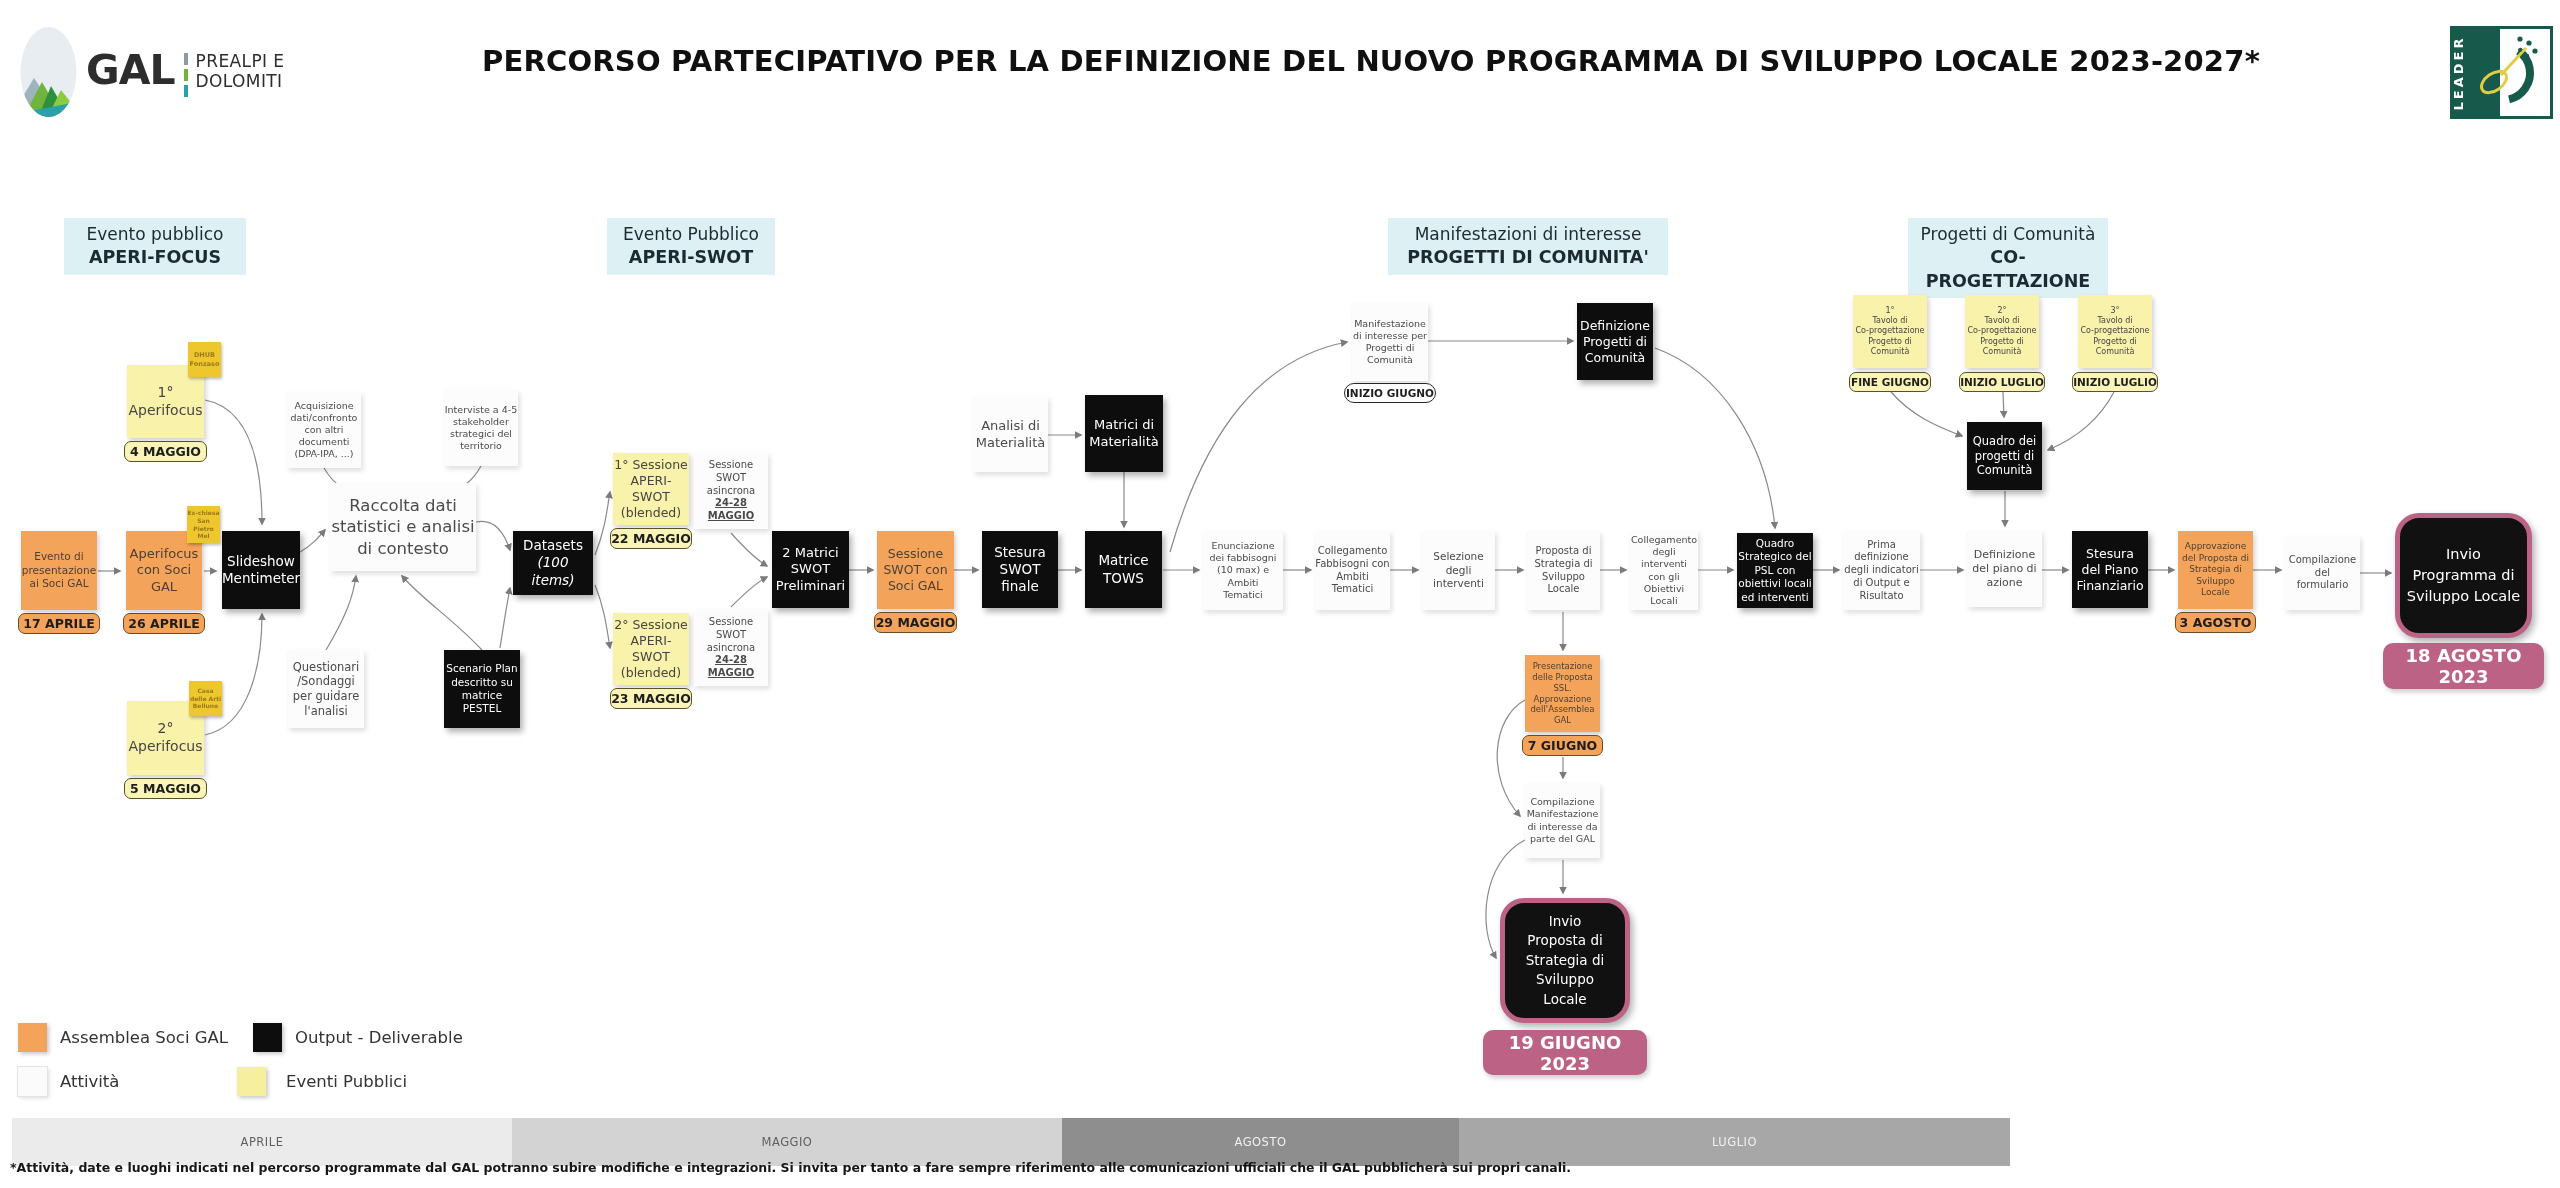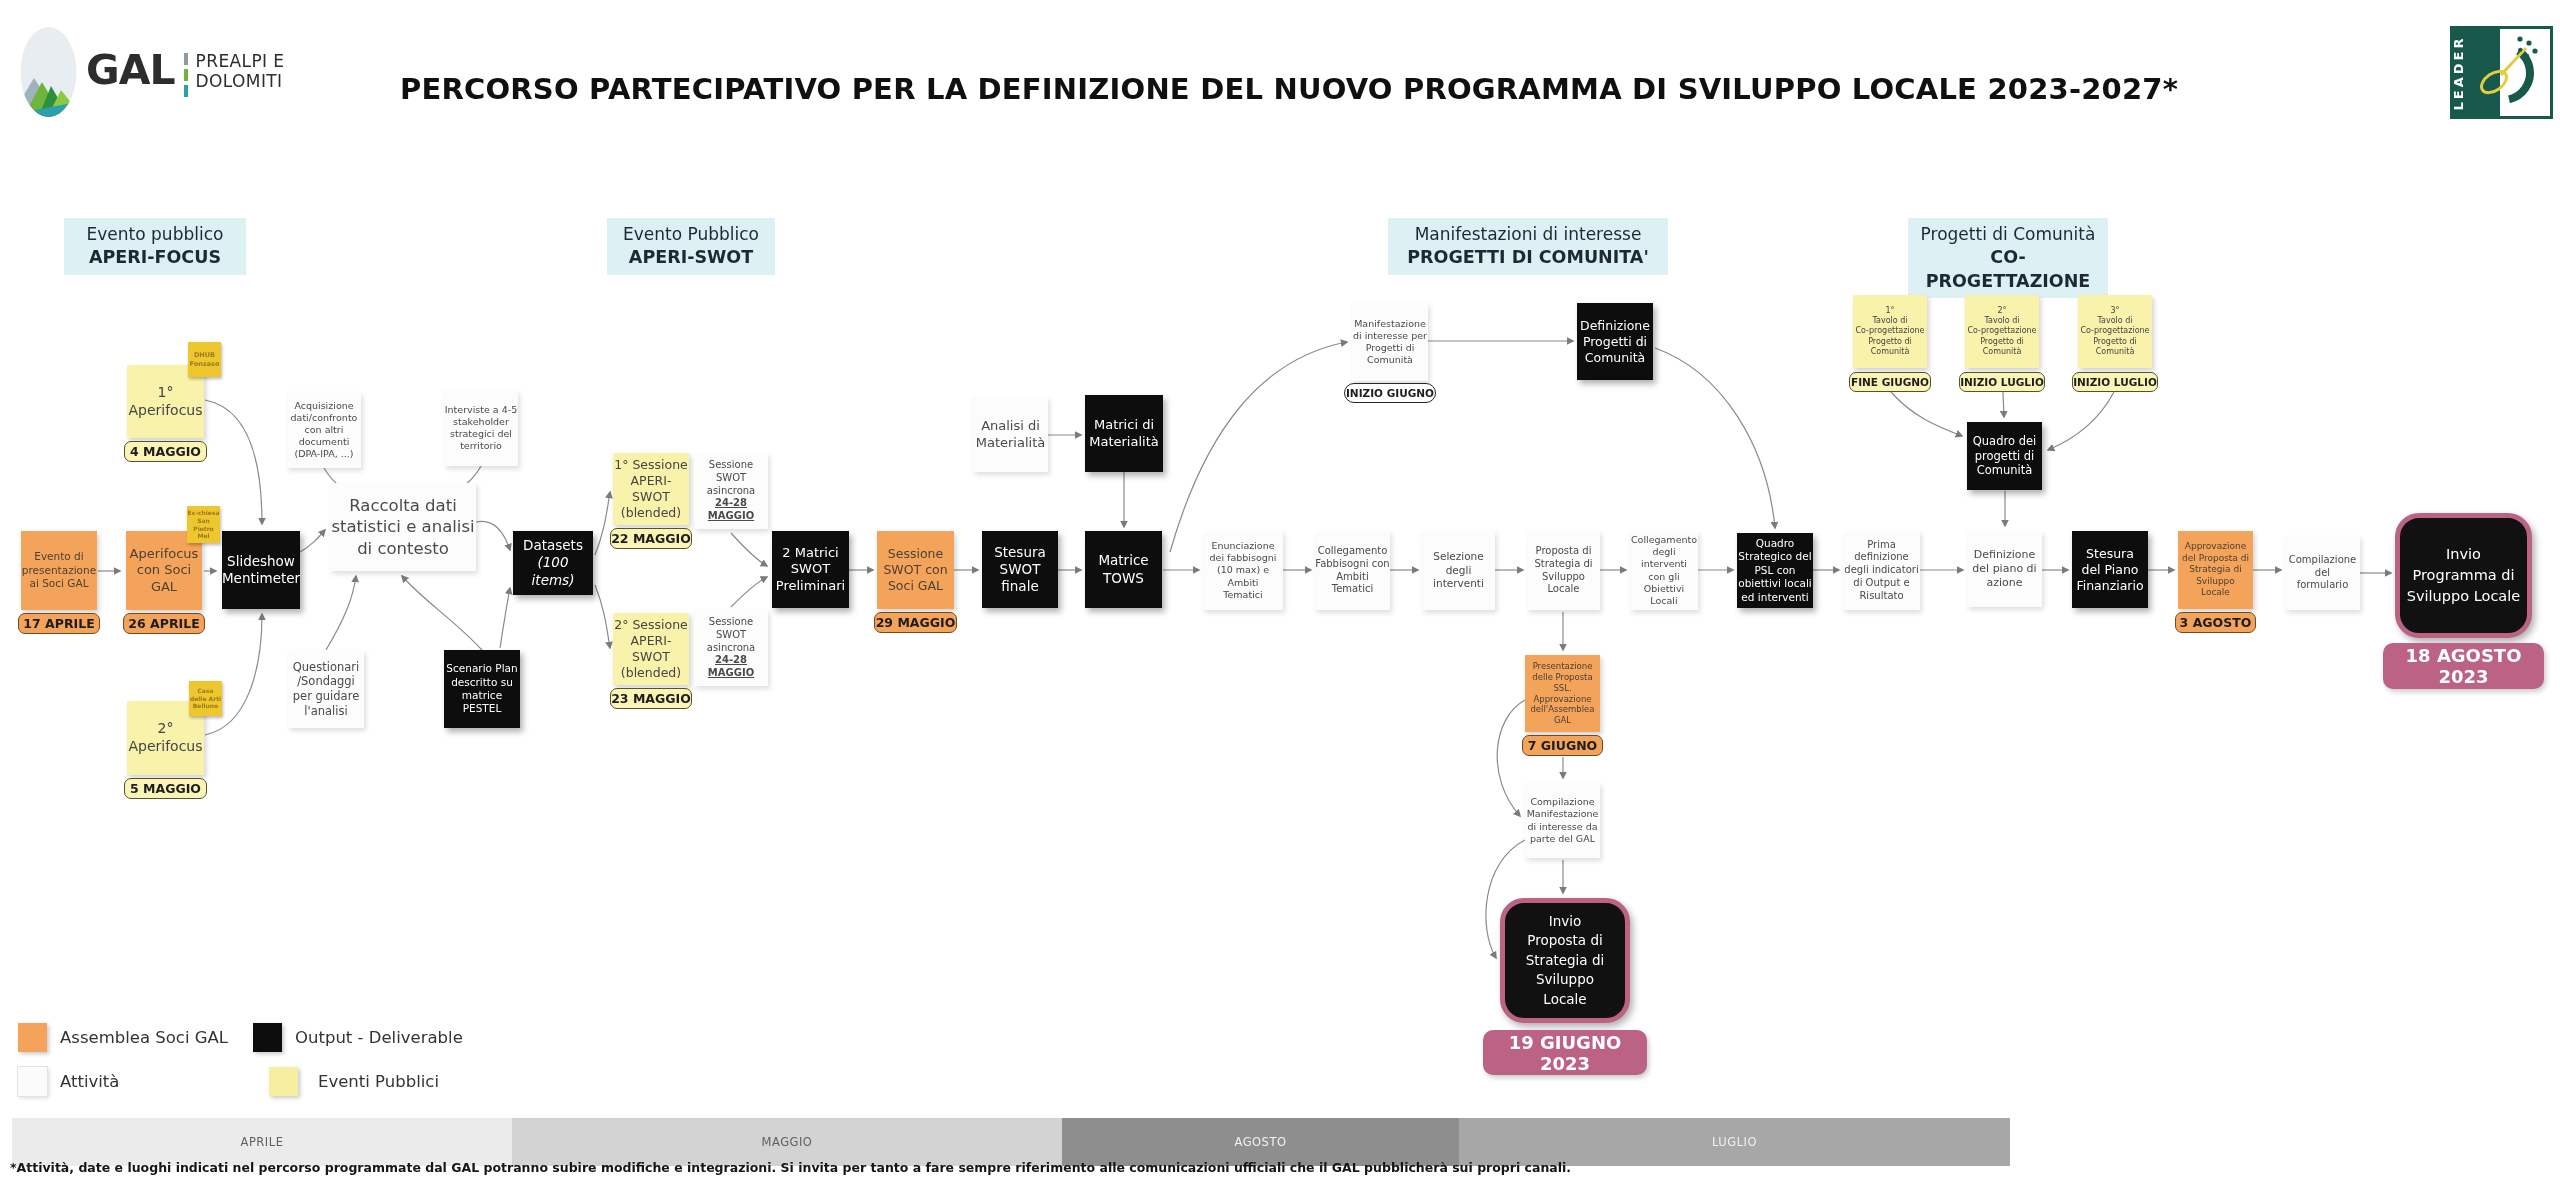--- a/index.html
+++ b/index.html
@@ -5,21 +5,21 @@
   html,body{margin:0;padding:0;background:#fff;}
   #canvas{position:relative;width:2560px;height:1188px;background:#ffffff;overflow:hidden;
           font-family:"DejaVu Sans","Liberation Sans",sans-serif;}
   
   .gal-logo{position:absolute;left:20px;top:26px;}
   .gal-wordmark{position:absolute;left:86px;top:50px;display:flex;align-items:flex-start;}
   .gal-txt{font-size:41px;font-weight:bold;color:#2d2d2d;letter-spacing:-1px;line-height:1;}
   .gal-sep{display:flex;flex-direction:column;gap:4px;margin:3px 8px 0 9px;}
   .gal-sep i{display:block;width:4px;height:12px;}
   .gal-sub{font-size:17px;color:#2d2d2d;line-height:1.18;letter-spacing:.4px;margin-top:1px;font-weight:500;}
-  .title{position:absolute;left:400px;top:72px;width:1860px;text-align:left;font-size:29px;
+  .title{position:absolute;left:400px;top:44px;width:1860px;text-align:right;font-size:29px;
          font-weight:bold;color:#101010;letter-spacing:.2px;}
   .leader-logo{position:absolute;left:2450px;top:26px;}
   
   .sech{position:absolute;background:#ddf0f3;text-align:center;padding:5px 12px;color:#1d2a33;
         font-size:17px;line-height:1.35;box-sizing:border-box;}
   .sech .l2{font-weight:bold;font-size:17.5px;}
   
   .note{position:absolute;box-sizing:border-box;display:flex;flex-direction:column;align-items:center;
         justify-content:center;text-align:center;line-height:1.28;z-index:2;
         box-shadow:2px 3px 5px rgba(0,0,0,.18);}
@@ -454,21 +454,21 @@
         <span class="lg-label">Assemblea Soci GAL</span>
       </div>
       <div class="lg-item" style="left: 253px; top: 1023px; height: 29px;">
         <span class="lg-sw black"></span>
         <span class="lg-label">Output - Deliverable</span>
       </div>
       <div class="lg-item" style="left: 18px; top: 1067px; height: 29px;">
         <span class="lg-sw white"></span>
         <span class="lg-label">Attività</span>
       </div>
-      <div class="lg-item" style="left: 269px; top: 1067px; height: 29px; gap: 20px;">
+      <div class="lg-item" style="left: 237px; top: 1067px; height: 29px; gap: 20px;">
         <span class="lg-sw yellow"></span>
         <span class="lg-label">Eventi Pubblici</span>
       </div>
     </div>
   <div id="timeline">
       <div class="tl-seg" style="width: 500px; background: rgb(235, 235, 235); color: rgb(95, 95, 95);">APRILE</div>
       <div class="tl-seg" style="width: 550px; background: rgb(211, 211, 211); color: rgb(95, 95, 95);">MAGGIO</div>
       <div class="tl-seg" style="width: 397px; background: rgb(142, 142, 142); color: rgb(242, 242, 242);">AGOSTO</div>
       <div class="tl-seg" style="width: 551px; background: rgb(167, 167, 167); color: rgb(240, 240, 240);">LUGLIO</div>
     </div>

